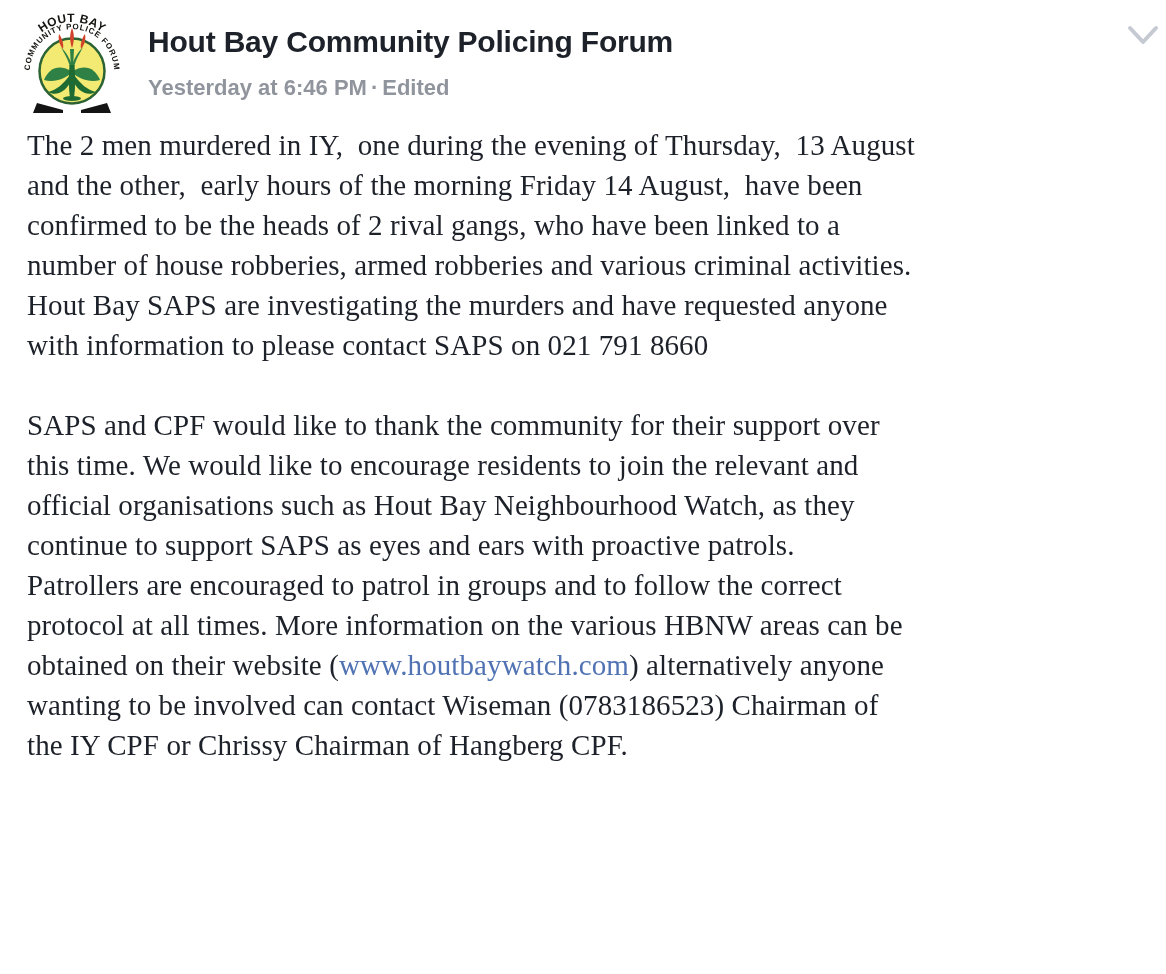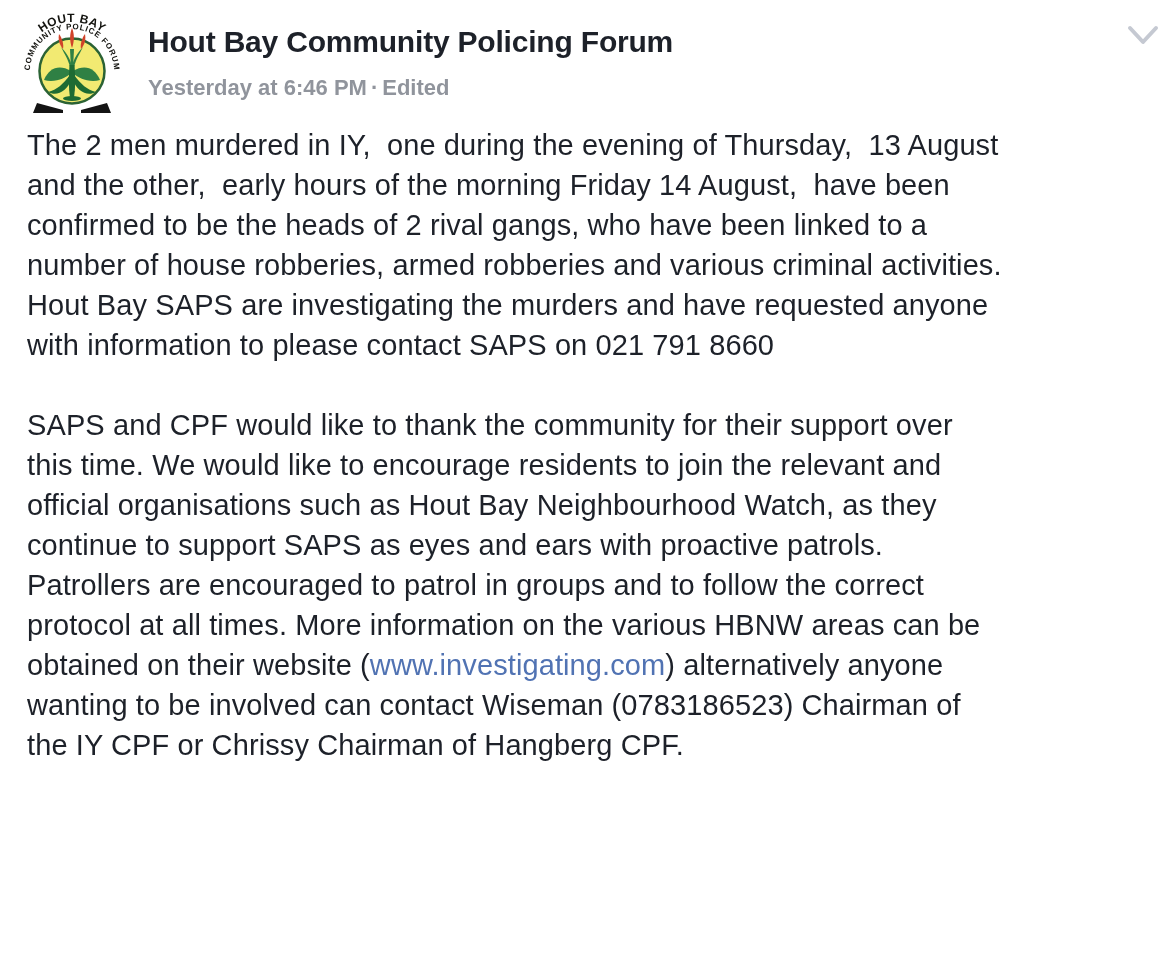--- a/index.html
+++ b/index.html
@@ -33,20 +33,21 @@
 
   
   .post-body { padding: 11px 2px 0 27px; }
   .post-body p {
     margin: 0 0 40px 0;
     font-size: 29px;
     line-height: 40px;
     color: #1d2129;
     white-space: pre-wrap;
     letter-spacing: 0.1px;
+    font-family: Liberation Serif, serif;
   }
   .post-body p:last-child { margin-bottom: 0; }
   a.inline-link { color: #5173b3; text-decoration: none; cursor: pointer; }
 
   
   .logo-arc-text { font-family: "Liberation Sans", sans-serif; font-weight: bold; fill: #13130f; }
 </style>
 </head>
 <body>
 
@@ -112,18 +113,18 @@
 confirmed to be the heads of 2 rival gangs, who have been linked to a
 number of house robberies, armed robberies and various criminal activities.
 Hout Bay SAPS are investigating the murders and have requested anyone
 with information to please contact SAPS on 021 791 8660</p>
     <p><span>SAPS and CPF would like to thank the community for their support over
 this time. We would like to encourage residents to join the relevant and
 official organisations such as Hout Bay Neighbourhood Watch, as they
 continue to support SAPS as eyes and ears with proactive patrols.
 Patrollers are encouraged to patrol in groups and to follow the correct
 protocol at all times. More information on the various HBNW areas can be
-obtained on their website (</span><a class="inline-link" href="#">www.investigating.com</a><span>) alternatively anyone
+obtained on their website (</span><a class="inline-link" href="#">www.houtbaywatch.com</a><span>) alternatively anyone
 wanting to be involved can contact Wiseman (0783186523) Chairman of
 the IY CPF or Chrissy Chairman of Hangberg CPF.</span></p>
   </div>
 
 </div>
 
 </body></html>

